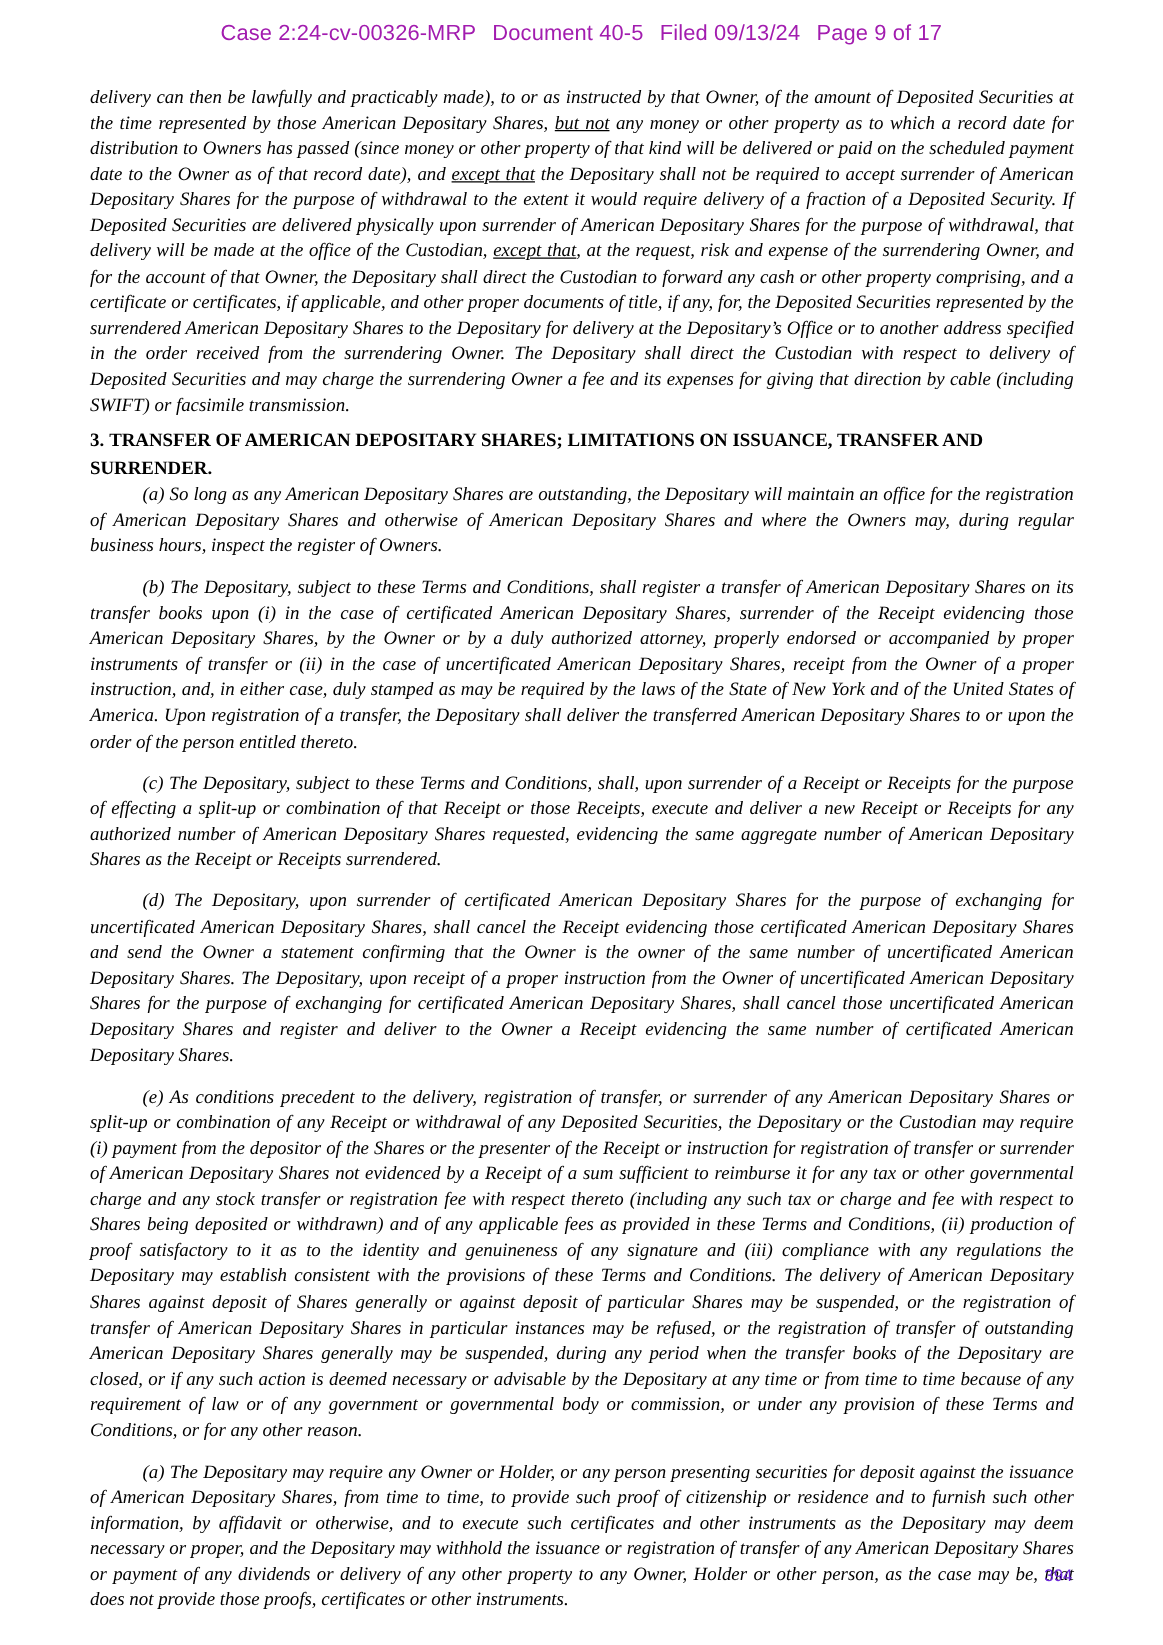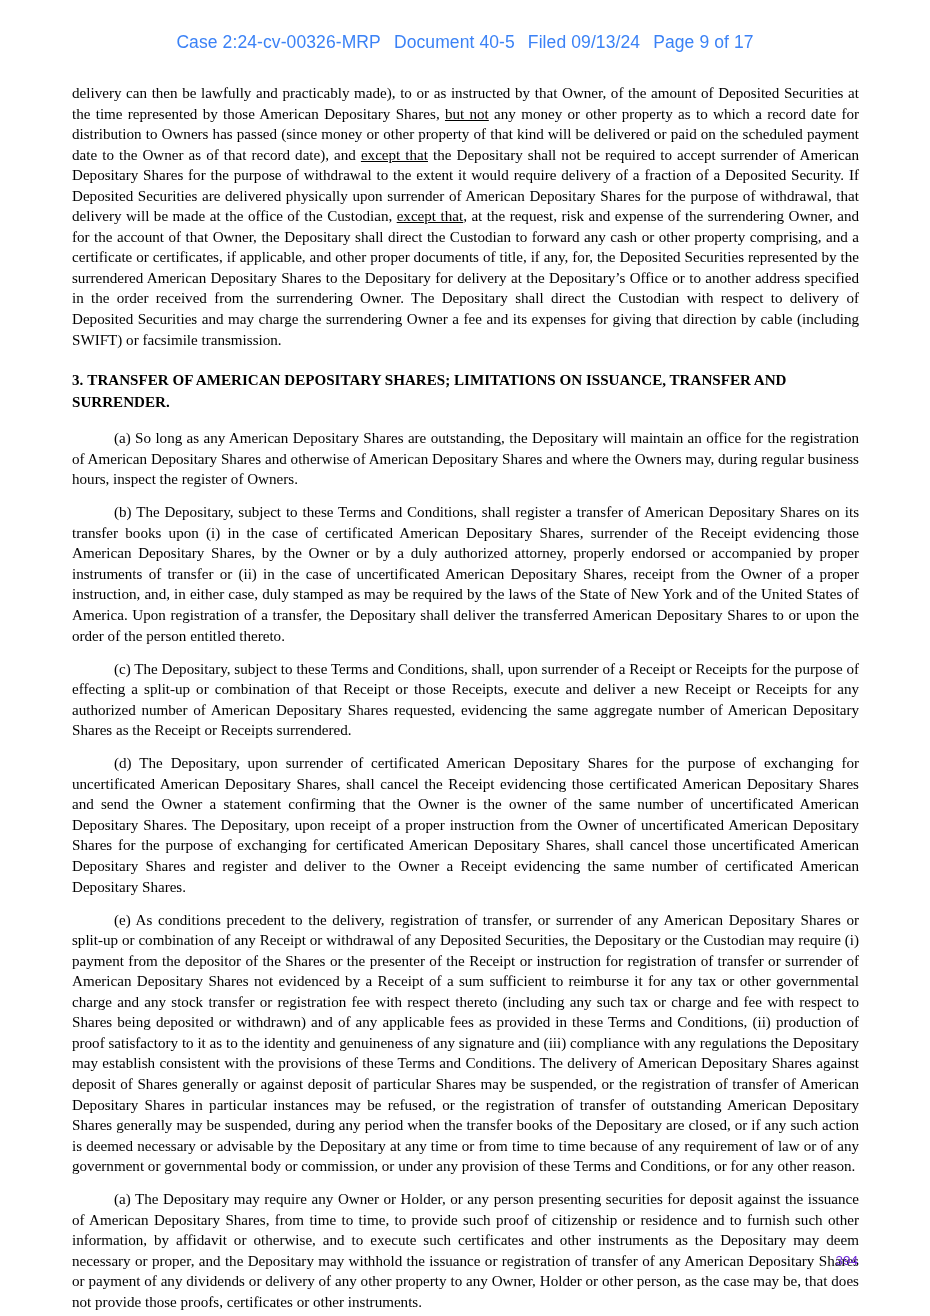--- a/index.html
+++ b/index.html
@@ -34,36 +34,37 @@
 
   
   .page-body {
     position: absolute;
     top: 68px;
     left: 72px;
     width: 787px;
   }
 
   p.para {
-    margin: 15px 0 0 0;
+    margin: 0 0 0 0;
     font-size: 15.1px;
     line-height: 20.55px;
     text-align: justify;
     text-justify: inter-word;
     hyphens: none;
+    font-style: italic;
   }
   p.para + p.para { margin-top: 12.5px; }
 
   p.indent { text-indent: 42px; }
 
   .u { text-decoration: underline; }
 
   
   .section-heading {
-    margin: 20px 0 0 0;
+    margin: 8px 0 0 0;
     font-size: 15.1px;
     line-height: 21.5px;
     font-weight: bold;
     text-align: left;
   }
   .section-heading .num {
     display: inline-block;
     margin-right: 4px;
   }
 
@@ -77,21 +78,21 @@
     width: 858px;
     text-align: right;
     font-family: "Liberation Sans", "DejaVu Sans", sans-serif;
     font-size: 13.5px;
     color: #6d28d9;
   }
 </style>
 </head>
 <body>
 
-<div class="ecf-header" style="color: #3b82f6; margin-top: 16px;">
+<div class="ecf-header" style="color: #a21caf;">
   <span class="seg">Case 2:24-cv-00326-MRP</span><span class="gap"></span><span class="seg">Document 40-5</span><span class="gap"></span><span class="seg">Filed 09/13/24</span><span class="gap"></span><span class="seg">Page 9 of 17</span>
 </div>
 
 <div class="page-body">
 
   <p class="para"><span>delivery can then be lawfully and practicably made), to or as instructed by that Owner, of the amount of Deposited Securities at the time represented by those American Depositary Shares, </span><span class="u">but not</span><span> any money or other property as to which a record date for distribution to Owners has passed (since money or other property of that kind will be delivered or paid on the scheduled payment date to the Owner as of that record date), and </span><span class="u">except that</span><span> the Depositary shall not be required to accept surrender of American Depositary Shares for the purpose of withdrawal to the extent it would require delivery of a fraction of a Deposited Security. If Deposited Securities are delivered physically upon surrender of American Depositary Shares for the purpose of withdrawal, that delivery will be made at the office of the Custodian, </span><span class="u">except that</span><span>, at the request, risk and expense of the surrendering Owner, and for the account of that Owner, the Depositary shall direct the Custodian to forward any cash or other property comprising, and a certificate or certificates, if applicable, and other proper documents of title, if any, for, the Deposited Securities represented by the surrendered American Depositary Shares to the Depositary for delivery at the Depositary’s Office or to another address specified in the order received from the surrendering Owner. The Depositary shall direct the Custodian with respect to delivery of Deposited Securities and may charge the surrendering Owner a fee and its expenses for giving that direction by cable (including SWIFT) or facsimile transmission.</span></p>
 
   <p class="section-heading"><span class="num">3.</span><span>TRANSFER OF AMERICAN DEPOSITARY SHARES; LIMITATIONS ON ISSUANCE, TRANSFER AND SURRENDER.</span></p>
 
   <p class="para indent after-heading">(a) So long as any American Depositary Shares are outstanding, the Depositary will maintain an office for the registration of American Depositary Shares and otherwise of American Depositary Shares and where the Owners may, during regular business hours, inspect the register of Owners.</p>

